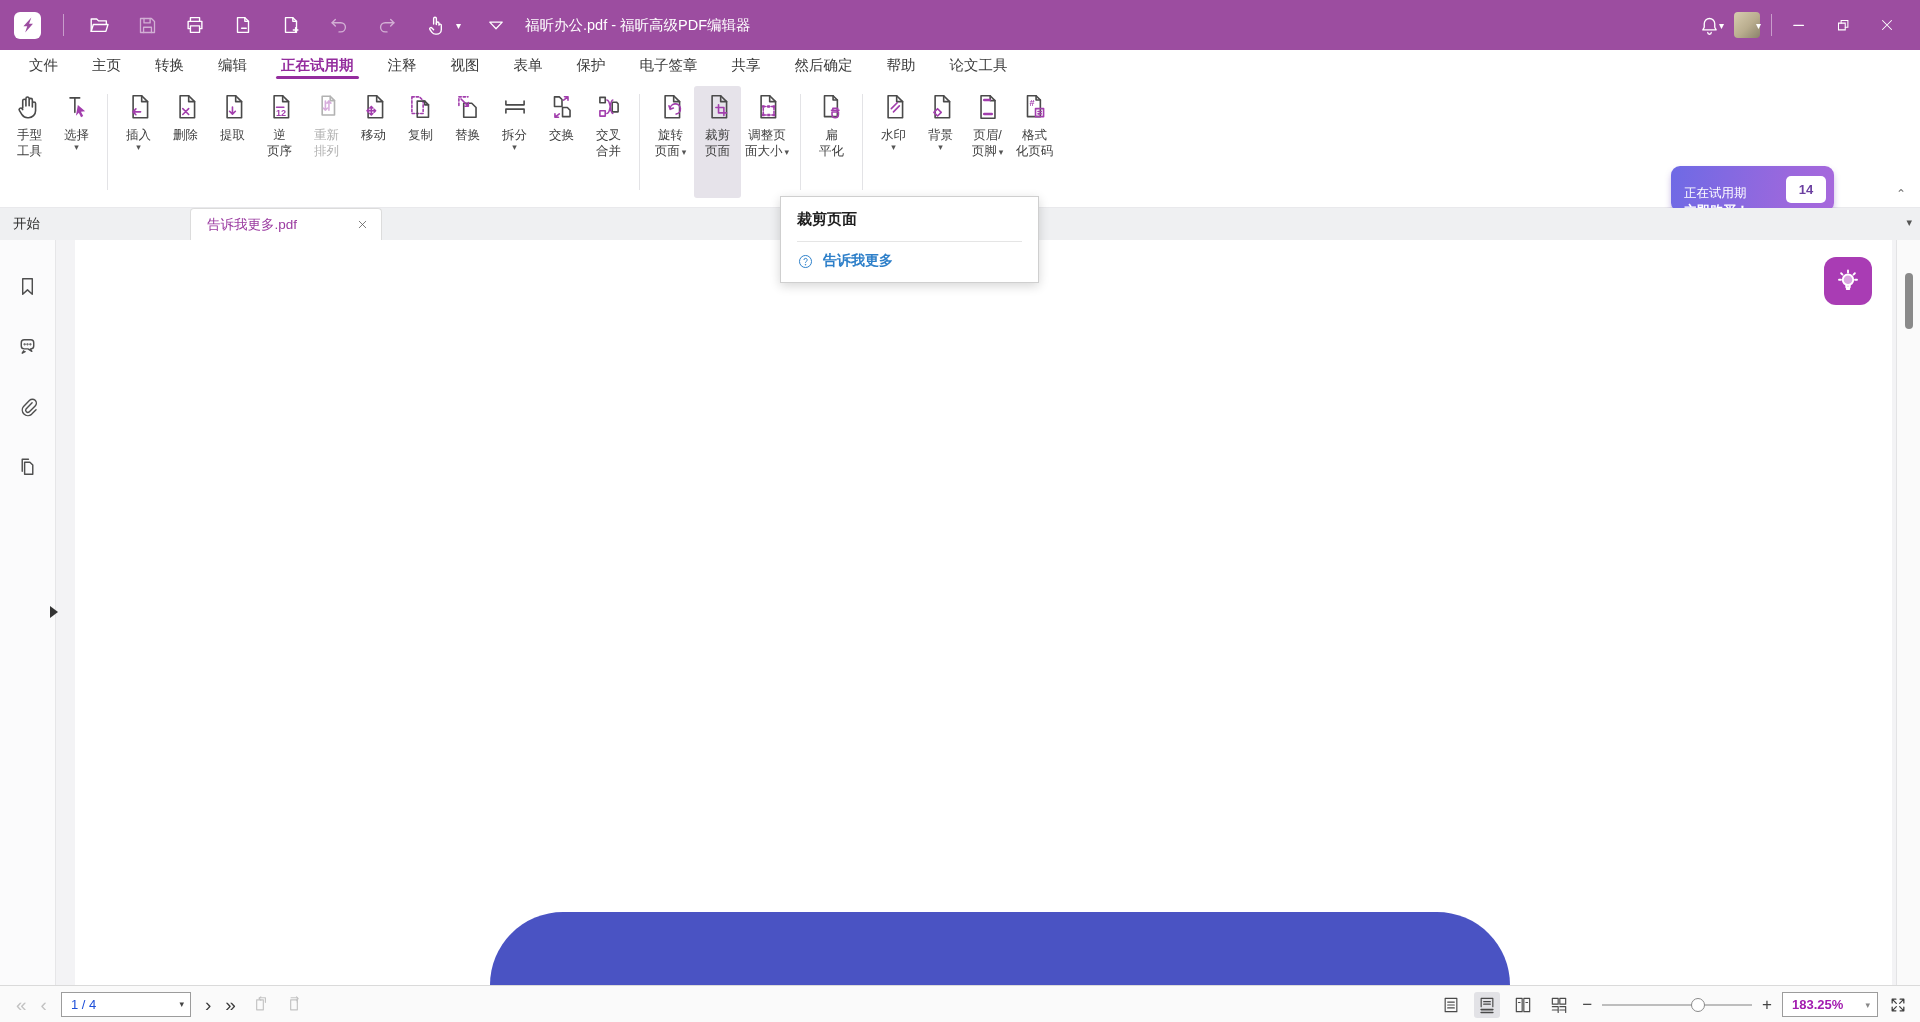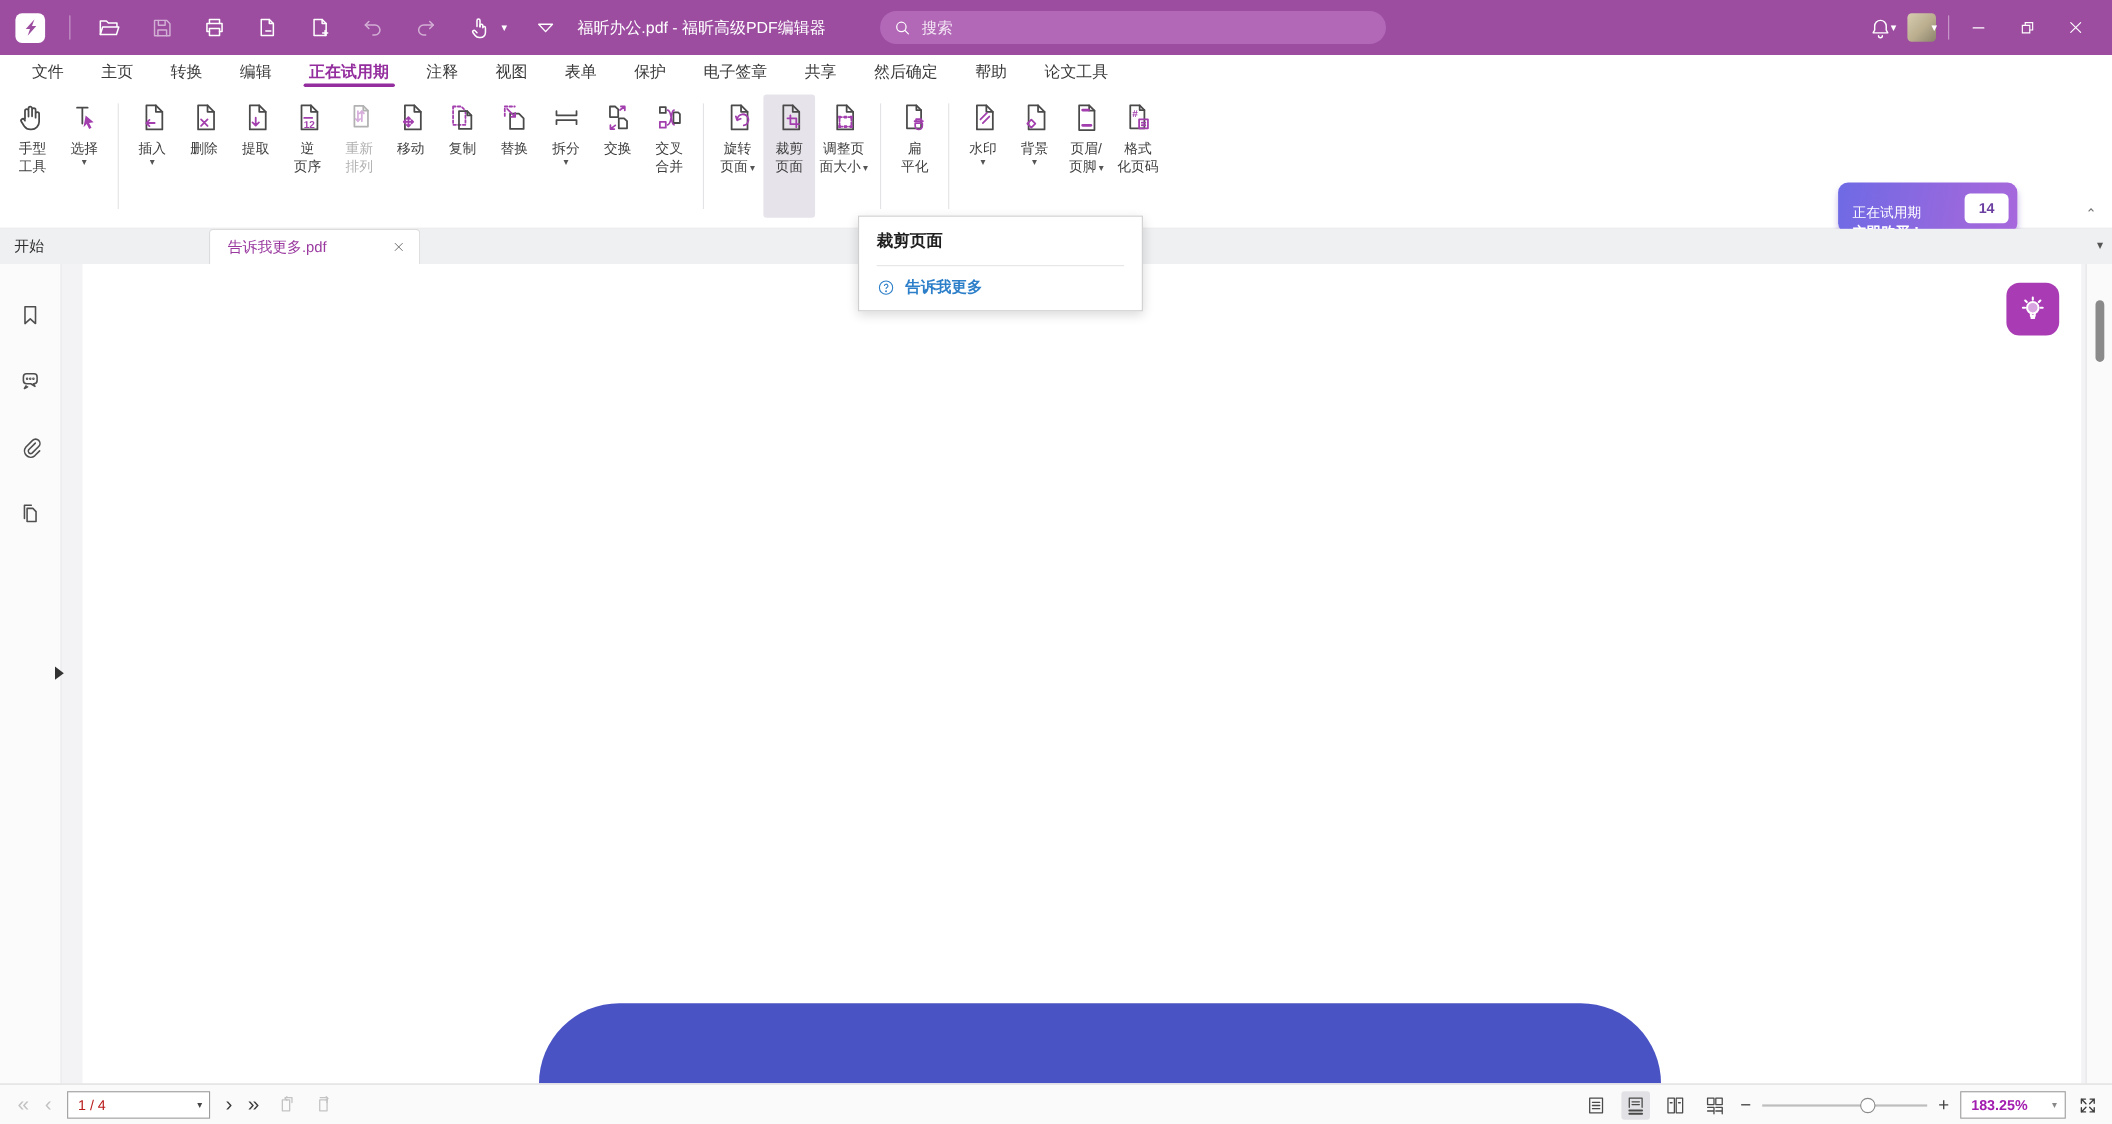--- a/index.html
+++ b/index.html
@@ -83,21 +83,21 @@
   .tt-link-row { display:flex; align-items:center; gap:9px; color:#2d7fc9; }
   .tt-link-row svg { stroke:#2d7fc9; fill:none; stroke-width:1.4; }
   .tt-link { font-size:14px; color:#2d7fc9; font-weight:bold; }
 
   
   .statusbar { position:absolute; left:0; top:985px; width:1920px; height:37px; background:#fafafa; border-top:1px solid #dadada; display:flex; align-items:center; }
   .sb-left { display:flex; align-items:center; gap:14px; padding-left:16px; }
   .nav-glyph { font-size:19px; color:#3c3c3c; line-height:1; }
   .nav-glyph.off { color:#c2c2c2; }
   .page-box { width:130px; height:25px; background:#fff; border:1px solid #9c9c9c; display:flex; align-items:center; padding:0 6px 0 9px; }
-  .page-box .pval { flex:1; font-size:13px; color:#b91c1c; }
+  .page-box .pval { flex:1; font-size:13px; color:#1d4ed8; }
   .page-box .pcaret { font-size:9px; color:#444; }
   .hist-icon svg { width:20px; height:20px; stroke:#c3c3c3; fill:none; stroke-width:1.4; stroke-linecap:round; stroke-linejoin:round; }
   .sb-right { position:absolute; right:12px; top:0; height:37px; display:flex; align-items:center; gap:10px; }
   .vm-icon { width:26px; height:26px; display:flex; align-items:center; justify-content:center; border-radius:3px; }
   .vm-icon.selected { background:#e2e2e6; }
   .vm-icon svg { width:20px; height:20px; stroke:#4a4a4a; fill:none; stroke-width:1.4; stroke-linecap:round; stroke-linejoin:round; }
   .zoom-glyph { font-size:17px; color:#444; }
   .zoom-slider { width:150px; height:14px; position:relative; }
   .zoom-track { position:absolute; left:0; right:0; top:6px; height:2px; background:#bdbdbd; }
   .zoom-thumb { position:absolute; left:59%; top:0; width:14px; height:14px; border-radius:50%; background:#fff; border:1px solid #8a8a8a; }
@@ -170,27 +170,20 @@
     </div>
     <span class="tb-caret">▾</span>
     <div class="qa-icon">
       <svg width="20" height="20" viewBox="0 0 24 24">
           <path d="M4.5 8.5h15l-7.5 8z"></path>
         </svg>
     </div>
   </div>
   <span class="tb-title">福昕办公.pdf - 福昕高级PDF编辑器</span>
 
-  <div class="searchbox">
-    <svg width="17" height="17" viewBox="0 0 24 24" style="stroke:#fff;fill:none;stroke-width:1.6;stroke-linecap:round">
-        <circle cx="10.5" cy="10.5" r="6"></circle>
-        <path d="M15 15l4.5 4.5"></path>
-      </svg>
-    <input type="text" placeholder="搜索" style="">
-  </div>
 
   <div class="tb-right">
     <div class="qa-icon">
       <svg width="21" height="21" viewBox="0 0 24 24">
           <path d="M12 4a6 6 0 0 1 6 6v4l1.6 3H4.4L6 14v-4a6 6 0 0 1 6-6z"></path>
           <path d="M10 20a2 2 0 0 0 4 0"></path>
         </svg>
     </div>
     <span class="tb-caret">▾</span>
     <div class="avatar"></div>

